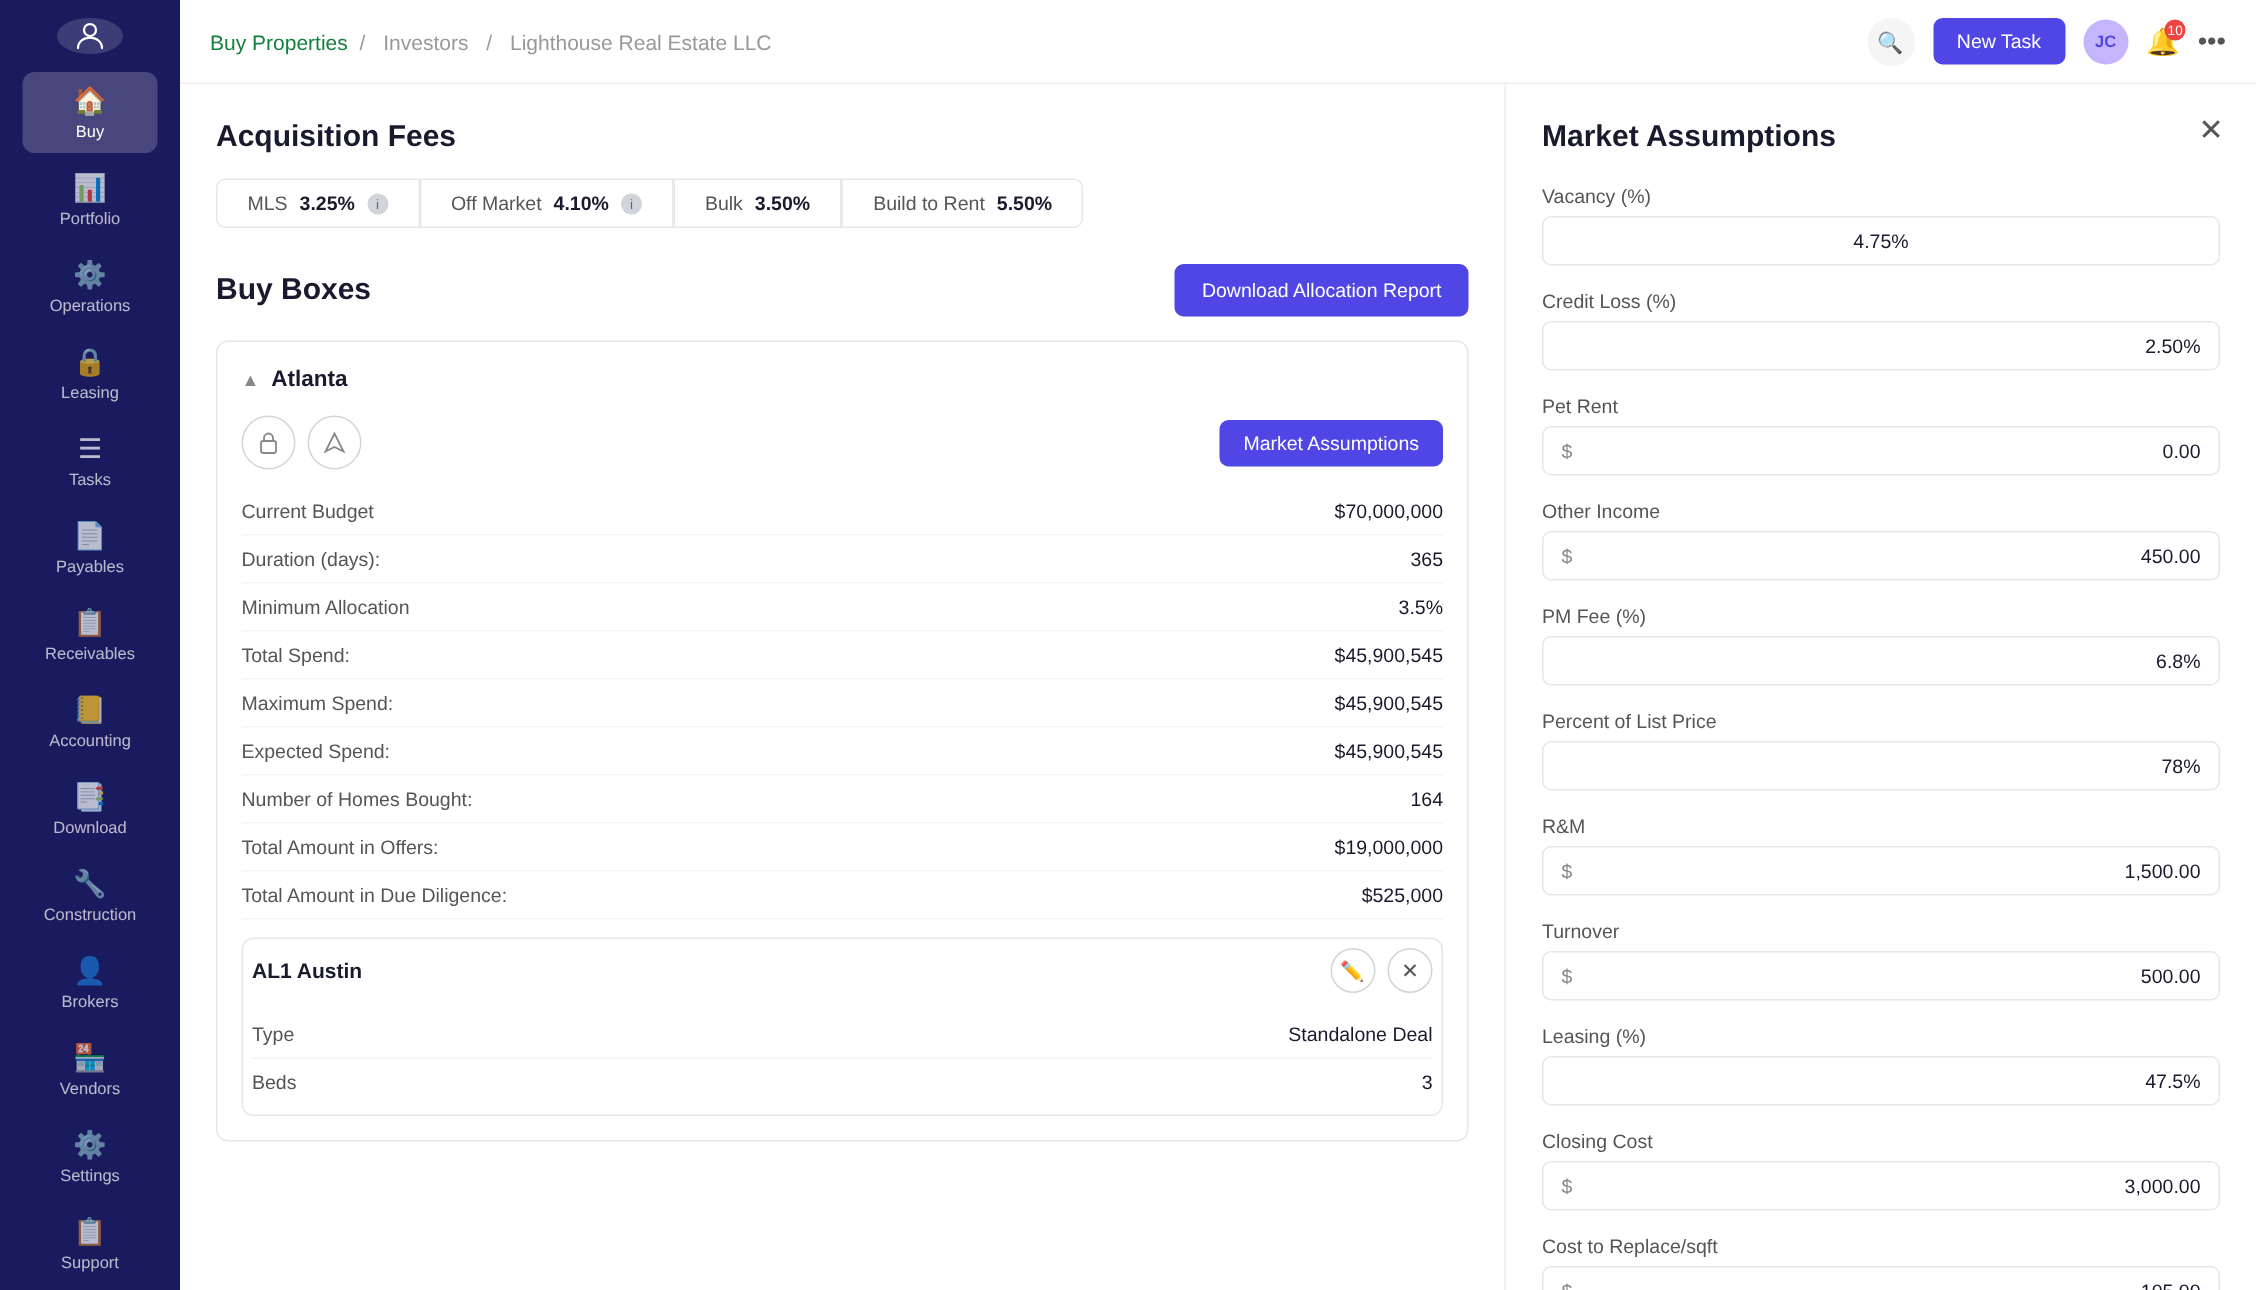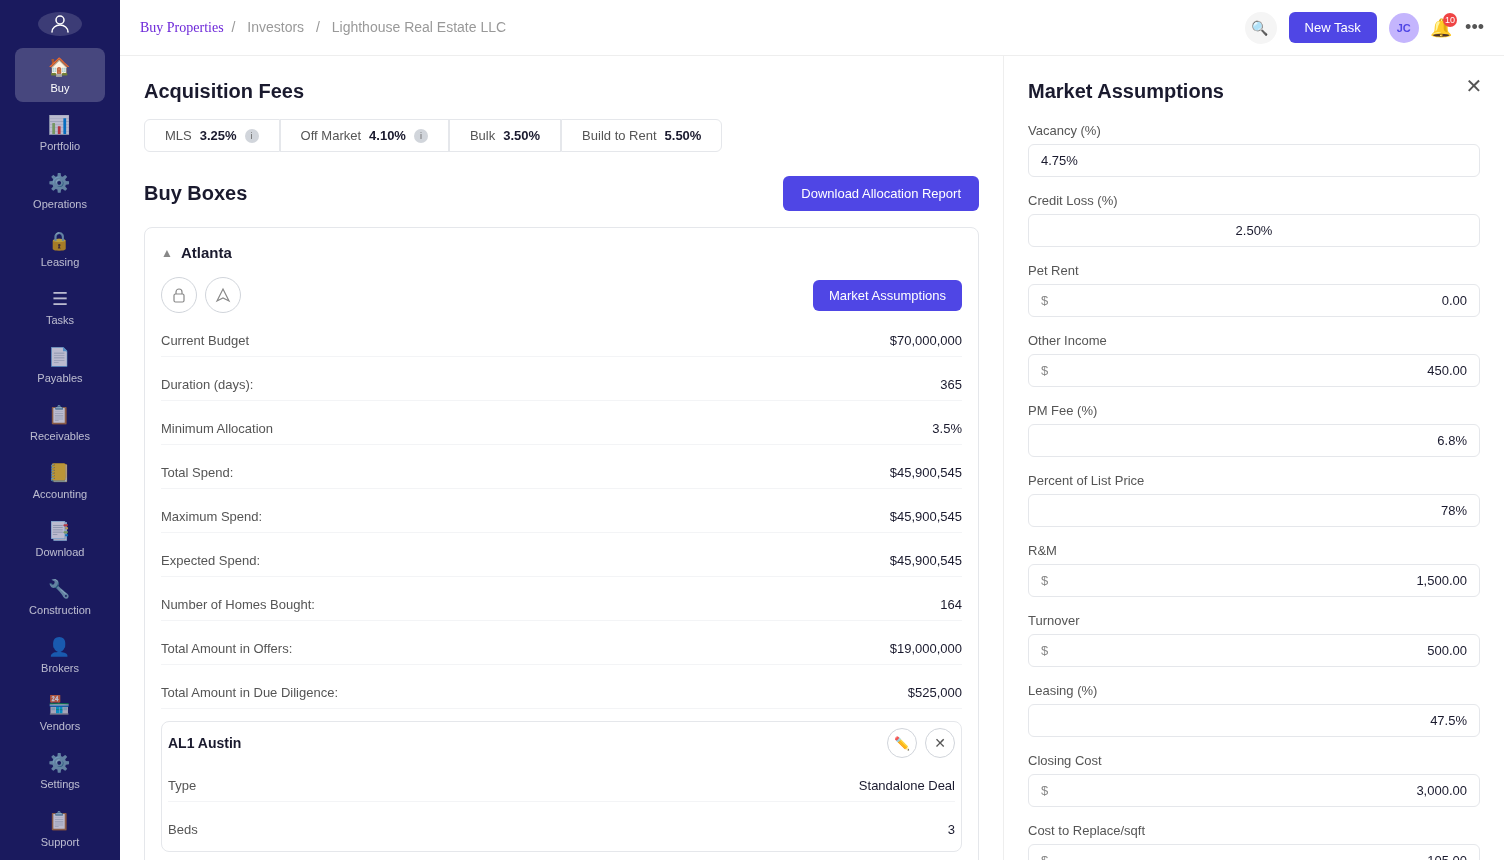--- a/index.html
+++ b/index.html
@@ -56,21 +56,21 @@
       align-items: center;
       padding: 0 20px;
       border-bottom: 1px solid #eee;
       gap: 12px;
     }
     .breadcrumb {
       flex: 1;
       font-size: 14px;
       color: #555;
     }
-    .breadcrumb a { color: #6d28d9; text-decoration: none; font-family: Liberation Serif, serif; }
+    .breadcrumb a { color: #15803d; text-decoration: none; }
     .breadcrumb span { color: #999; margin: 0 4px; }
     .topbar-actions { display: flex; align-items: center; gap: 12px; }
     .search-icon-btn {
       width: 32px; height: 32px; background: #f5f5f5; border-radius: 50%;
       display: flex; align-items: center; justify-content: center;
       cursor: pointer; font-size: 14px; color: #555;
       border: none;
     }
     .new-task-btn {
       background: #4f46e5; color: white; border: none;
@@ -185,21 +185,20 @@
       padding: 8px 16px; border-radius: 6px; font-size: 13px;
       cursor: pointer; font-weight: 500;
     }
 
     
     .data-row {
       display: flex; justify-content: space-between; align-items: center;
       padding: 8px 0;
       border-bottom: 1px solid #f3f4f6;
       font-size: 13px;
-      margin-top: 12px;
     }
     .data-row:last-child { border-bottom: none; }
     .data-label { color: #555; }
     .data-value { font-weight: 500; color: #1a1a2e; }
 
     
     .sub-card {
       border: 1px solid #e5e7eb;
       border-radius: 8px;
       padding: 6px;
@@ -464,28 +463,28 @@
       </div>
     </div>
 
     <div class="right-panel">
       <button class="panel-close">✕</button>
       <h2 class="panel-title">Market Assumptions</h2>
 
       <div class="field-group">
         <div class="field-label">Vacancy (%)</div>
         <div class="field-input">
-          <span class="field-val-right" style="width:100%;text-align:left">4.75%</span>
+          <span class="field-val-right" style="width:100%;text-align:center">4.75%</span>
         </div>
       </div>
 
       <div class="field-group">
         <div class="field-label">Credit Loss (%)</div>
         <div class="field-input">
-          <span class="field-val-right" style="width:100%;text-align:center">2.50%</span>
+          <span class="field-val-right" style="width:100%;text-align:right">2.50%</span>
         </div>
       </div>
 
       <div class="field-group">
         <div class="field-label">Pet Rent</div>
         <div class="field-input-prefix">
           <span class="field-prefix">$</span>
           <span class="field-val">0.00</span>
         </div>
       </div>

